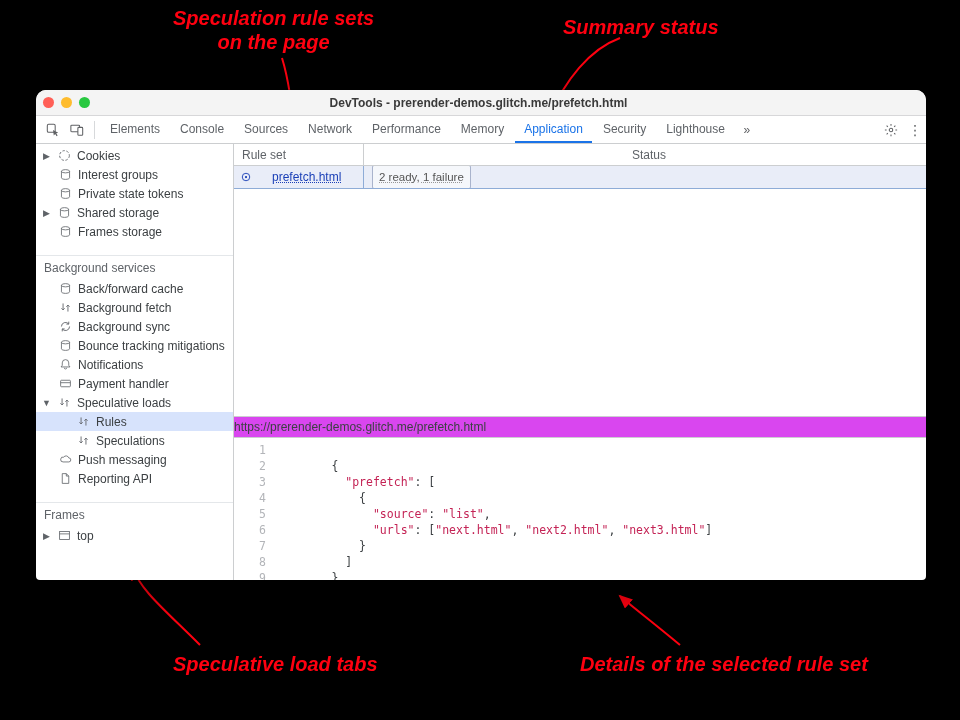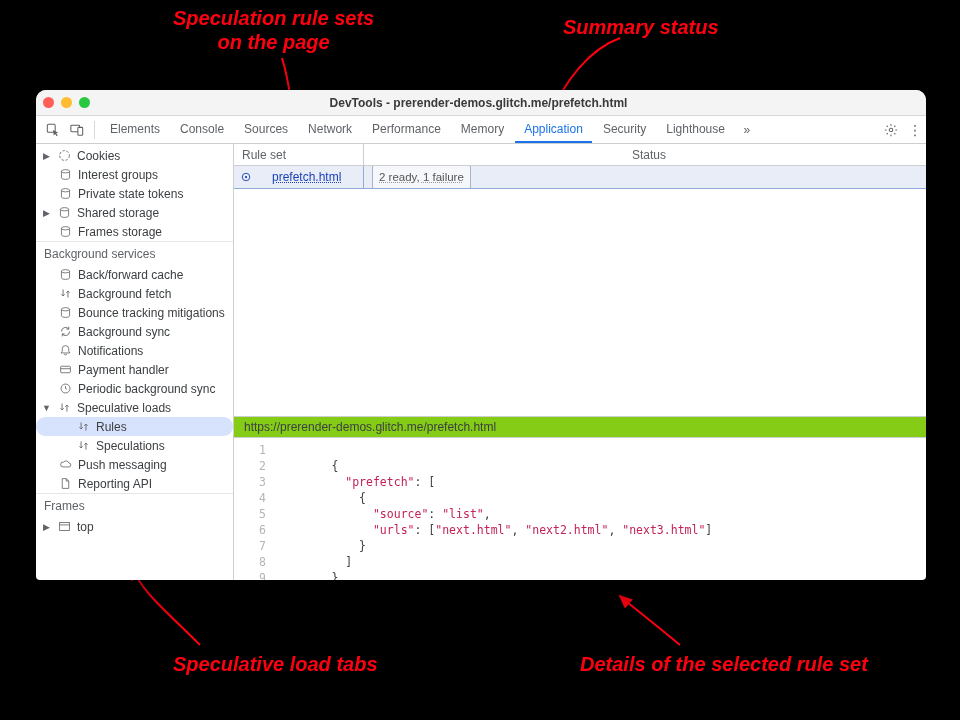--- a/index.html
+++ b/index.html
@@ -90,27 +90,27 @@
     display:flex; align-items:center;
     height:19px;
     gap:6px;
     padding-left:6px;
     cursor:pointer;
     white-space:nowrap;
   }
   .side-item .tri{width:9px; text-align:center; color:#5f6368; font-size:9px;}
   .side-item .ico{width:14px; height:14px; display:flex; align-items:center; justify-content:center; color:#5f6368;}
   .side-item.sub { padding-left:22px; }
-  .side-item.sub2 { padding-left:40px;border-radius:9px; }
+  .side-item.sub2 { padding-left:40px; }
   .side-item.selected { background:#d7e3fc; }
   .side-header {
     height:24px; display:flex; align-items:center;
     padding-left:8px; color:#5f6368;
     border-top:1px solid #e4e7ea;
-    margin-top:0;
+    margin-top:14px;
   }
   
   .main {
     flex:1; display:flex; flex-direction:column; min-width:0;
   }
   .cols-header {
     display:flex; height:22px; align-items:center;
     border-bottom:1px solid #ccced0;
     color:#5f6368; font-size:12px;text-align:center;
   }
@@ -140,23 +140,23 @@
     padding:4px 6px;
     height:24px; display:flex; align-items:center;
     color:#555; font-size:11.5px;
     text-decoration: underline dotted #999;
     background:#f5f7fb;
     border-radius:2px;
   }
 
   .url-bar {
     height:22px; border-top:1px solid #ccced0; border-bottom:1px solid #ccced0;
-    display:flex; align-items:center; padding-left:10px;
+    display:flex; align-items:center; 
     color:#3c4043; font-size:12px;
-    background:#84cc16;
+    background:#d946ef;
   }
   .code {
     flex:1;
     display:flex;
     font-family: Menlo, Consolas, monospace;
     font-size:11.5px;
     line-height:16px;
     padding:4px 0;
     min-height:0;
     overflow:auto;
@@ -309,60 +309,51 @@
         <span class="ico">
             <svg width="13" height="13" viewBox="0 0 16 16">
               <path d="M5 3v8m0 0-2-2m2 2 2-2M11 13V5m0 0-2 2m2-2 2 2" fill="none" stroke="#5f6368" stroke-width="1.1"></path>
             </svg>
           </span>
         <span>Background fetch</span>
       </div>
       <div class="side-item sub">
         <span class="ico">
             <svg width="13" height="13" viewBox="0 0 16 16">
-              <ellipse cx="8" cy="4" rx="5" ry="2" fill="none" stroke="#5f6368" stroke-width="1"></ellipse>
-              <path d="M3 4v8c0 1.1 2.2 2 5 2s5-.9 5-2V4" fill="none" stroke="#5f6368" stroke-width="1"></path>
-            </svg>
-          </span>
-        <span>Bounce tracking mitigations</span>
-      </div>
-      <div class="side-item sub">
-        <span class="ico">
-            <svg width="13" height="13" viewBox="0 0 16 16">
               <path d="M3 8a5 5 0 0 1 9-3M13 8a5 5 0 0 1-9 3" fill="none" stroke="#5f6368" stroke-width="1.1"></path>
               <path d="M12 2v3h-3M4 14v-3h3" fill="none" stroke="#5f6368" stroke-width="1.1"></path>
             </svg>
           </span>
         <span>Background sync</span>
       </div>
       <div class="side-item sub">
         <span class="ico">
             <svg width="13" height="13" viewBox="0 0 16 16">
+              <ellipse cx="8" cy="4" rx="5" ry="2" fill="none" stroke="#5f6368" stroke-width="1"></ellipse>
+              <path d="M3 4v8c0 1.1 2.2 2 5 2s5-.9 5-2V4" fill="none" stroke="#5f6368" stroke-width="1"></path>
+            </svg>
+          </span>
+        <span>Bounce tracking mitigations</span>
+      </div>
+      <div class="side-item sub">
+        <span class="ico">
+            <svg width="13" height="13" viewBox="0 0 16 16">
               <path d="M8 2a4 4 0 0 0-4 4v3l-1.5 2h11L12 9V6a4 4 0 0 0-4-4zM6.5 12a1.5 1.5 0 0 0 3 0" fill="none" stroke="#5f6368" stroke-width="1"></path>
             </svg>
           </span>
         <span>Notifications</span>
       </div>
       <div class="side-item sub">
         <span class="ico">
             <svg width="13" height="13" viewBox="0 0 16 16">
               <rect x="2" y="4" width="12" height="8" rx="1" fill="none" stroke="#5f6368" stroke-width="1"></rect>
               <path d="M2 7h12" stroke="#5f6368" stroke-width="1"></path>
             </svg>
           </span>
         <span>Payment handler</span>
-      </div>
-      <div class="side-item sub">
-        <span class="ico">
-            <svg width="13" height="13" viewBox="0 0 16 16">
-              <circle cx="8" cy="8" r="5.5" fill="none" stroke="#5f6368" stroke-width="1"></circle>
-              <path d="M8 5v3l2 1" stroke="#5f6368" stroke-width="1" fill="none"></path>
-            </svg>
-          </span>
-        <span>Periodic background sync</span>
       </div>
       <div class="side-item">
         <span class="tri">▼</span>
         <span class="ico">
             <svg width="13" height="13" viewBox="0 0 16 16">
               <path d="M5 3v8m0 0-2-2m2 2 2-2M11 13V5m0 0-2 2m2-2 2 2" fill="none" stroke="#5f6368" stroke-width="1.1"></path>
             </svg>
           </span>
         <span>Speculative loads</span>
       </div>

